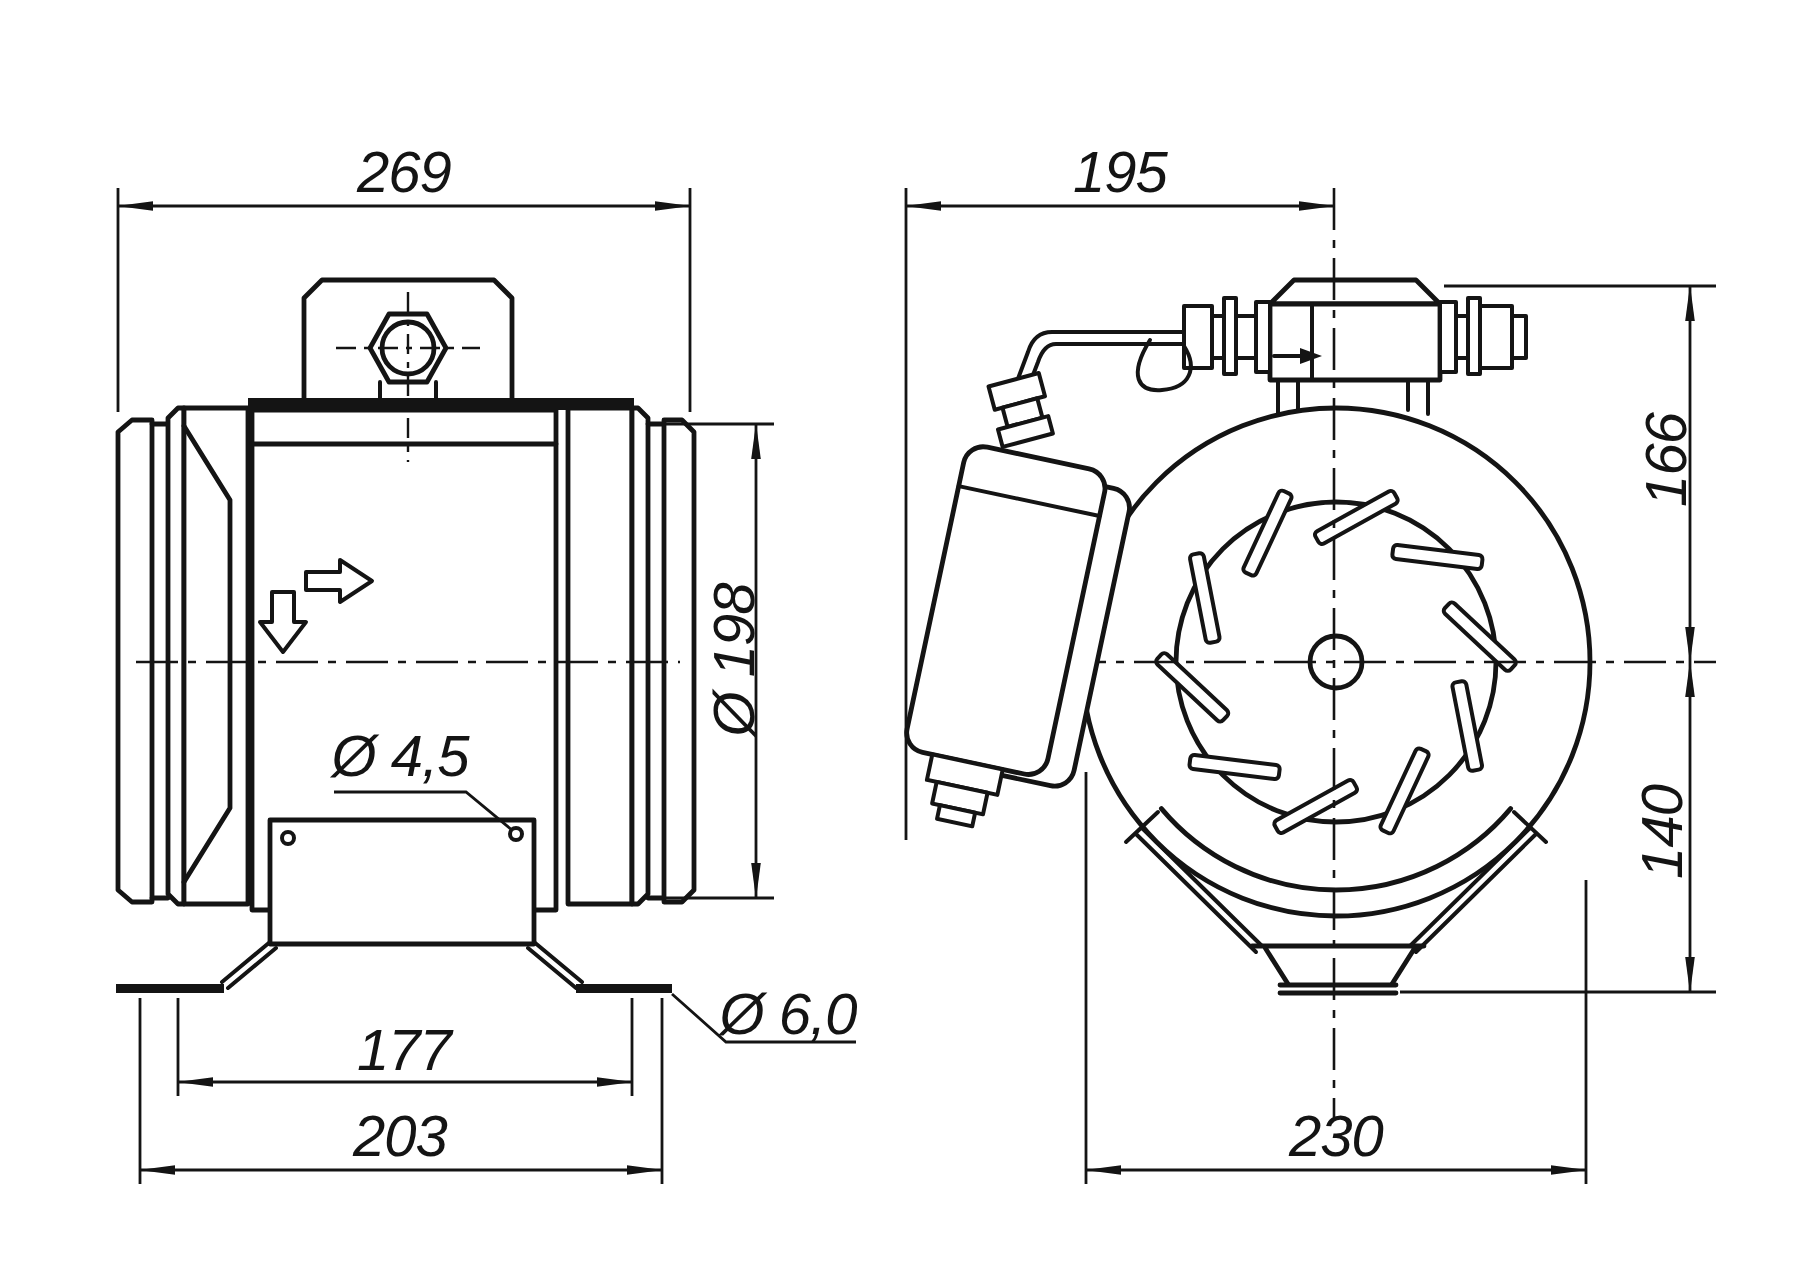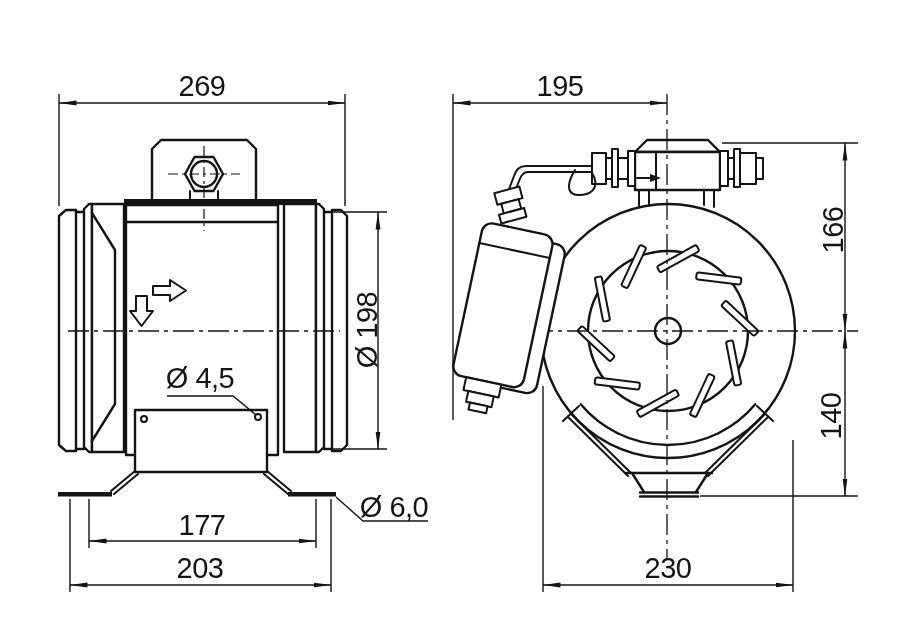--- a/index.html
+++ b/index.html
@@ -1,16 +1,16 @@
 <!DOCTYPE html>
 <html><head>
 <meta charset="utf-8">
 <style>
   html,body { margin:0; padding:0; background:#ffffff; }
-  .stage { position:relative; width:909px; height:644px; background:#ffffff; overflow:hidden; }
+  .stage { position:relative; width:909px; height:644px; background:#ffffff; overflow:hidden;font-style:italic; }
   svg { display:block; }
   .o   { stroke:#141414; stroke-width:2.4; fill:#ffffff; stroke-linejoin:round; stroke-linecap:round; }
   .on  { stroke:#141414; stroke-width:2.4; fill:none;    stroke-linejoin:round; stroke-linecap:round; }
   .o2  { stroke:#141414; stroke-width:2;   fill:#ffffff; stroke-linejoin:round; }
   .o2n { stroke:#141414; stroke-width:2;   fill:none;    stroke-linejoin:round; stroke-linecap:round; }
   .dim { stroke:#141414; stroke-width:1.4; fill:none; }
   .cl  { stroke:#141414; stroke-width:1.3; fill:none; stroke-dasharray:21 5 4 5; }
   .cl2 { stroke:#141414; stroke-width:1.2; fill:none; stroke-dasharray:10 4 3 4; }
   .fillb { fill:#141414; stroke:none; }
   text.dimtext { font-family:"Liberation Sans", sans-serif; font-size:29px; fill:#141414;

